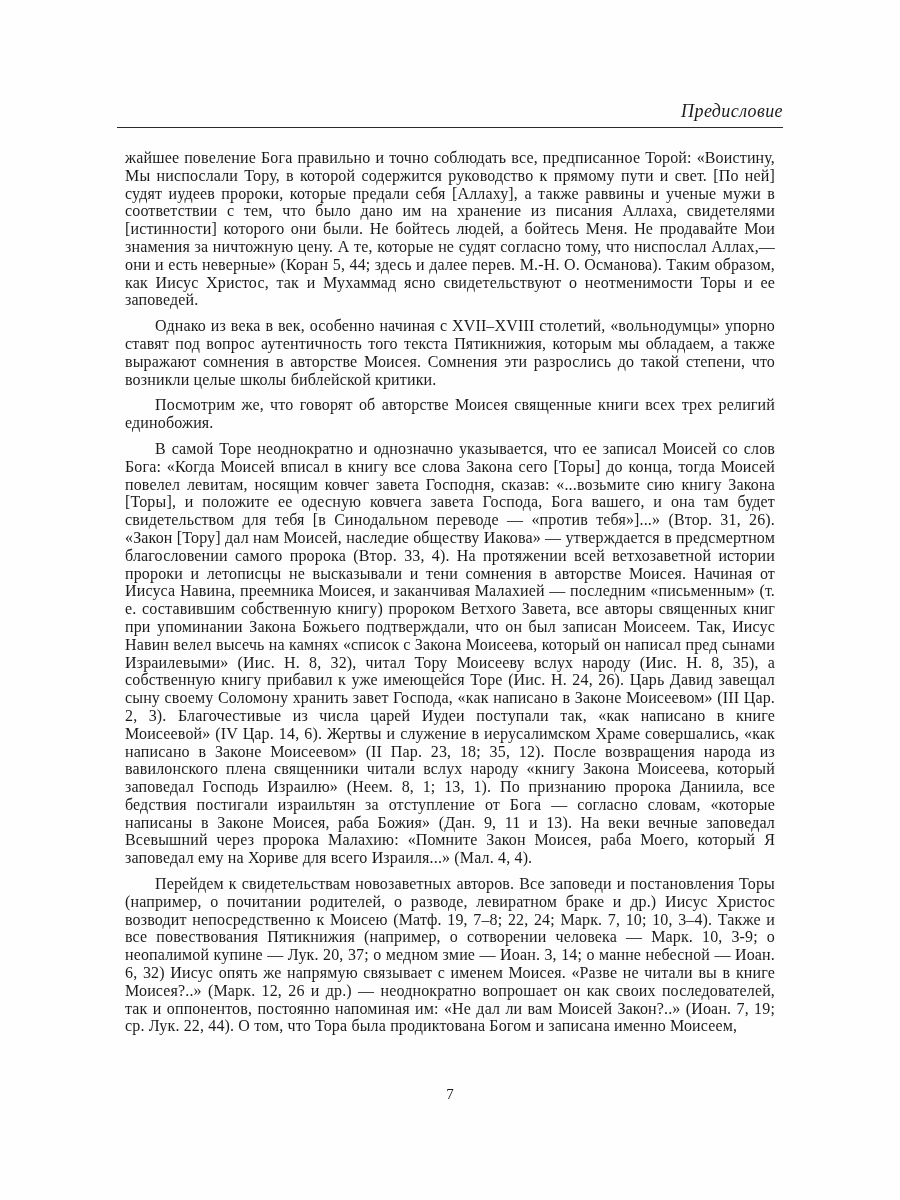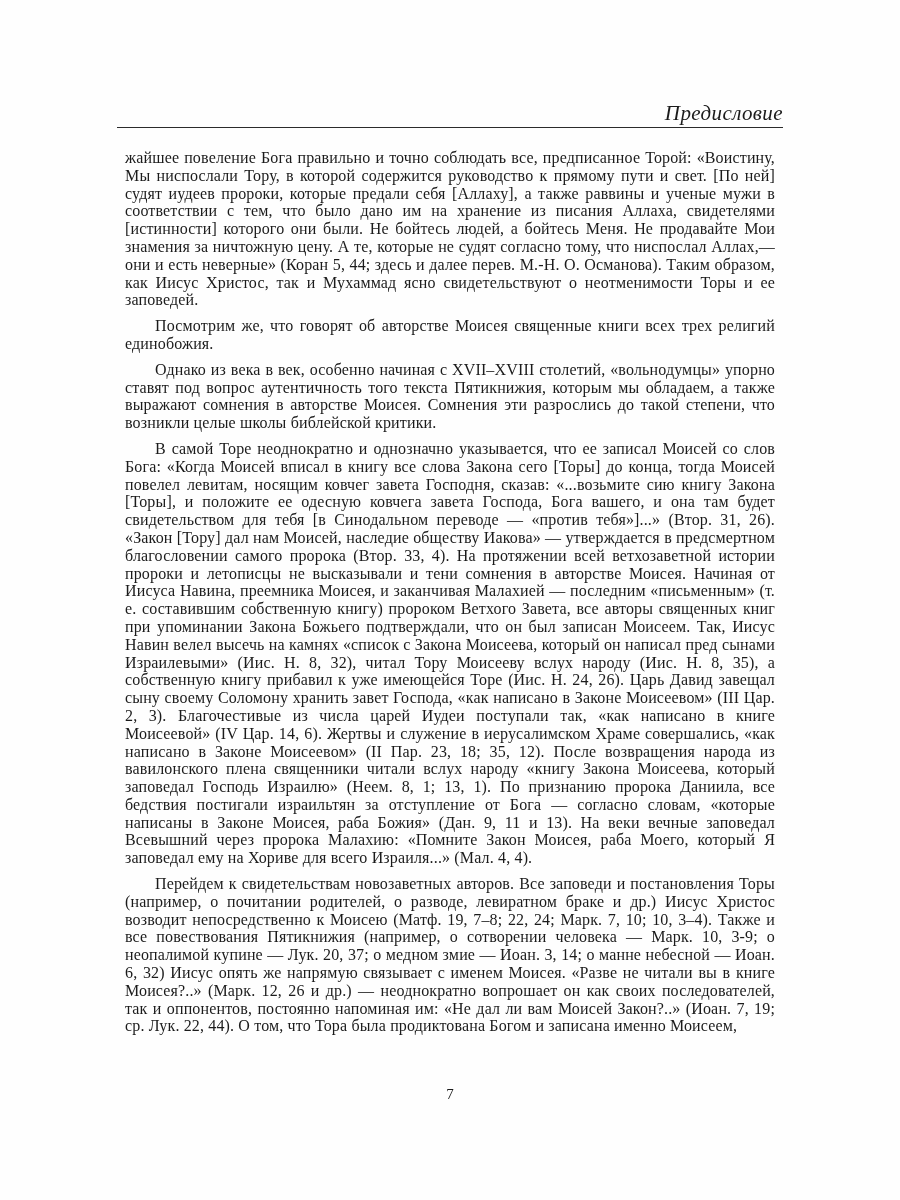--- a/index.html
+++ b/index.html
@@ -16,21 +16,21 @@
     color: #1b1b1b;
     overflow: hidden;
   }
   .running-head {
     position: absolute;
     top: 101px;
     left: 117px;
     width: 666px;
     text-align: right;
     font-style: italic;
-    font-size: 21px;
+    font-size: 18px;
     letter-spacing: 0.4px;
   }
   .head-rule {
     position: absolute;
     top: 127px;
     left: 117px;
     width: 666px;
     border-top: 1px solid #2b2b2b;
     height: 0;
   }
@@ -66,21 +66,21 @@
 <body>
 
 <div class="page">
 
   <div class="running-head">Предисловие</div>
 
   <div class="head-rule"></div>
 
   <div class="body-text">
     <p class="cont">жайшее повеление Бога правильно и точно соблюдать все, предписанное Торой: «Воистину, Мы ниспослали Тору, в которой содержится руководство к прямому пути и свет. [По ней] судят иудеев пророки, которые предали себя [Аллаху], а также раввины и ученые мужи в соответствии с тем, что было дано им на хранение из писания Аллаха, свидетелями [истинности] которого они были. Не бойтесь людей, а бойтесь Меня. Не продавайте Мои знамения за ничтожную цену. А те, которые не судят согласно тому, что ниспослал Аллах,— они и есть неверные» (Коран 5, 44; здесь и далее перев. М.-Н. О. Османова). Таким образом, как Иисус Христос, так и Мухаммад ясно свидетельствуют о неотменимости Торы и ее заповедей.</p>
+    <p class="ind">Однако из века в век, особенно начиная с XVII–XVIII столетий, «вольнодумцы» упорно ставят под вопрос аутентичность того текста Пятикнижия, которым мы обладаем, а также выражают сомнения в авторстве Моисея. Сомнения эти разрослись до такой степени, что возникли целые школы библейской критики.</p>
     <p class="ind">Посмотрим же, что говорят об авторстве Моисея священные книги всех трех религий единобожия.</p>
-    <p class="ind">Однако из века в век, особенно начиная с XVII–XVIII столетий, «вольнодумцы» упорно ставят под вопрос аутентичность того текста Пятикнижия, которым мы обладаем, а также выражают сомнения в авторстве Моисея. Сомнения эти разрослись до такой степени, что возникли целые школы библейской критики.</p>
     <p class="ind">В самой Торе неоднократно и однозначно указывается, что ее записал Моисей со слов Бога: «Когда Моисей вписал в книгу все слова Закона сего [Торы] до конца, тогда Моисей повелел левитам, носящим ковчег завета Господня, сказав: «...возьмите сию книгу Закона [Торы], и положите ее одесную ковчега завета Господа, Бога вашего, и она там будет свидетельством для тебя [в Синодальном переводе — «против тебя»]...» (Втор. 31, 26). «Закон [Тору] дал нам Моисей, наследие обществу Иакова» — утверждается в предсмертном благословении самого пророка (Втор. 33, 4). На протяжении всей ветхозаветной истории пророки и летописцы не высказывали и тени сомнения в авторстве Моисея. Начиная от Иисуса Навина, преемника Моисея, и заканчивая Малахией — последним «письменным» (т. е. составившим собственную книгу) пророком Ветхого Завета, все авторы священных книг при упоминании Закона Божьего подтверждали, что он был записан Моисеем. Так, Иисус Навин велел высечь на камнях «список с Закона Моисеева, который он написал пред сынами Израилевыми» (Иис. Н. 8, 32), читал Тору Моисееву вслух народу (Иис. Н. 8, 35), а собственную книгу прибавил к уже имеющейся Торе (Иис. Н. 24, 26). Царь Давид завещал сыну своему Соломону хранить завет Господа, «как написано в Законе Моисеевом» (III Цар. 2, 3). Благочестивые из числа царей Иудеи поступали так, «как написано в книге Моисеевой» (IV Цар. 14, 6). Жертвы и служение в иерусалимском Храме совершались, «как написано в Законе Моисеевом» (II Пар. 23, 18; 35, 12). После возвращения народа из вавилонского плена священники читали вслух народу «книгу Закона Моисеева, который заповедал Господь Израилю» (Неем. 8, 1; 13, 1). По признанию пророка Даниила, все бедствия постигали израильтян за отступление от Бога — согласно словам, «которые написаны в Законе Моисея, раба Божия» (Дан. 9, 11 и 13). На веки вечные заповедал Всевышний через пророка Малахию: «Помните Закон Моисея, раба Моего, который Я заповедал ему на Хориве для всего Израиля...» (Мал. 4, 4).</p>
     <p class="ind">Перейдем к свидетельствам новозаветных авторов. Все заповеди и постановления Торы (например, о почитании родителей, о разводе, левиратном браке и др.) Иисус Христос возводит непосредственно к Моисею (Матф. 19, 7–8; 22, 24; Марк. 7, 10; 10, 3–4). Также и все повествования Пятикнижия (например, о сотворении человека — Марк. 10, 3-9; о неопалимой купине — Лук. 20, 37; о медном змие — Иоан. 3, 14; о манне небесной — Иоан. 6, 32) Иисус опять же напрямую связывает с именем Моисея. «Разве не читали вы в книге Моисея?..» (Марк. 12, 26 и др.) — неоднократно вопрошает он как своих последователей, так и оппонентов, постоянно напоминая им: «Не дал ли вам Моисей Закон?..» (Иоан. 7, 19; ср. Лук. 22, 44). О том, что Тора была продиктована Богом и записана именно Моисеем,</p>
   </div>
 
   <div class="folio">7</div>
 
 </div>
 
 </body></html>

